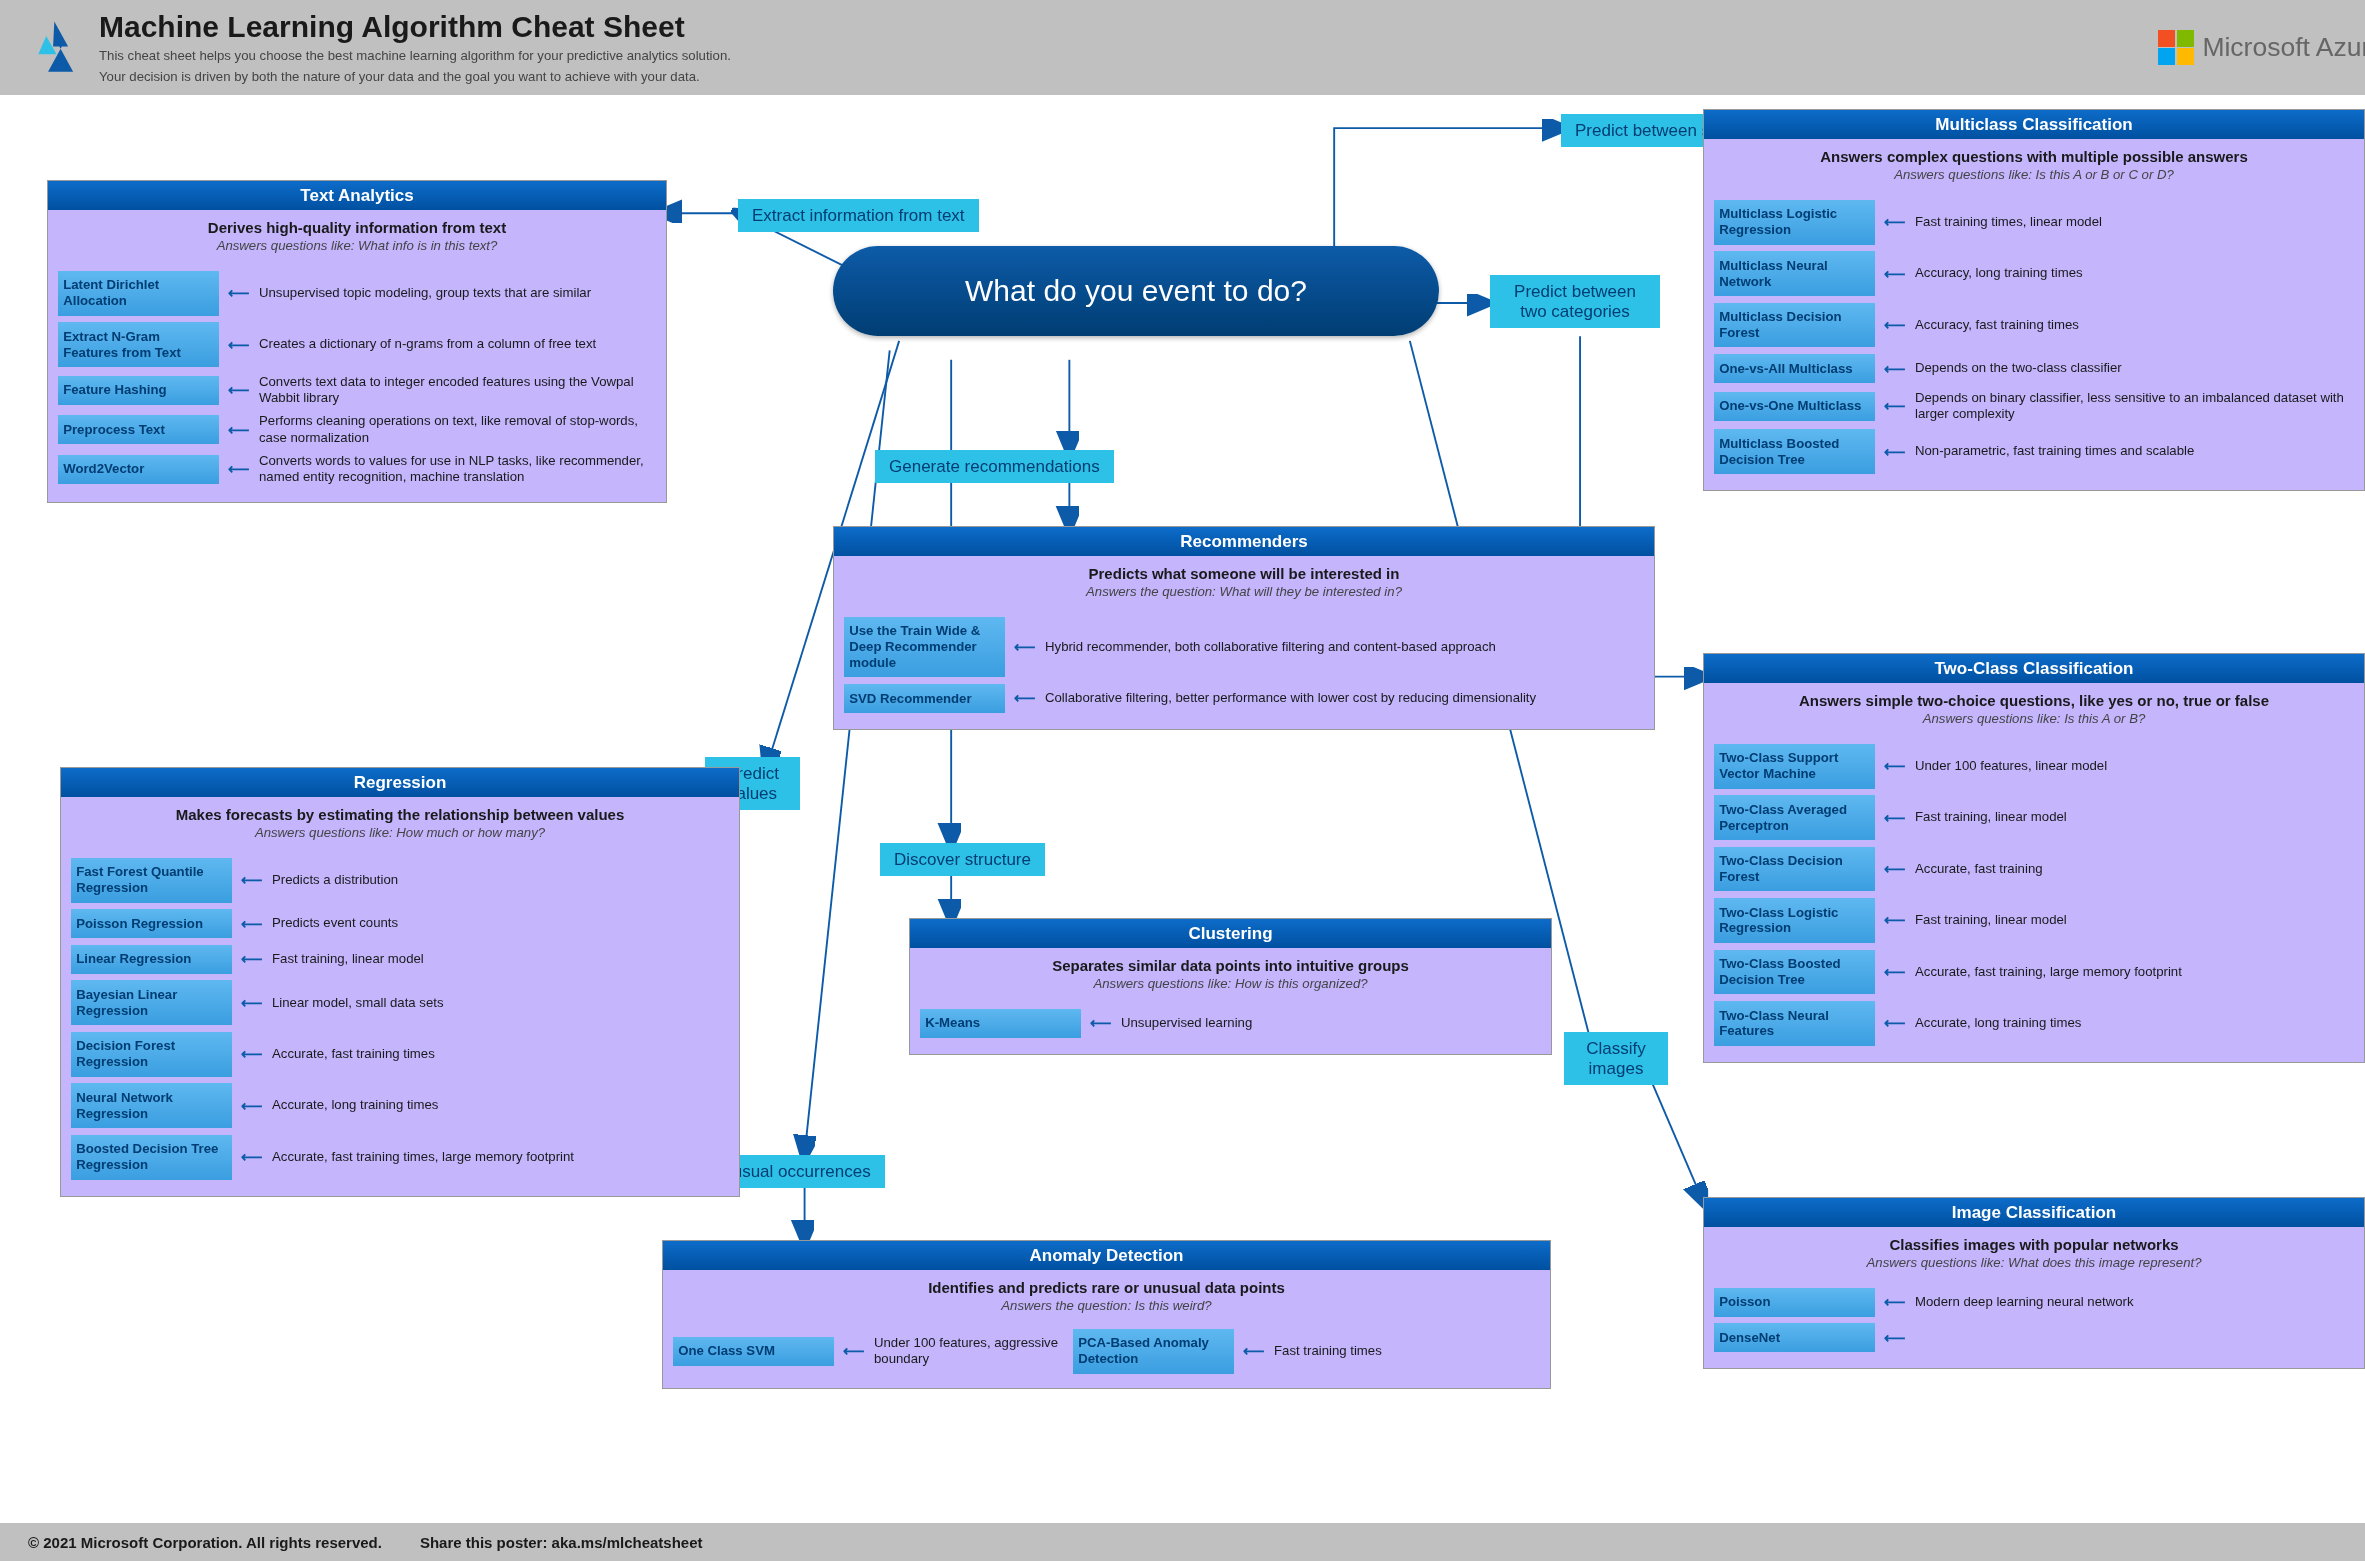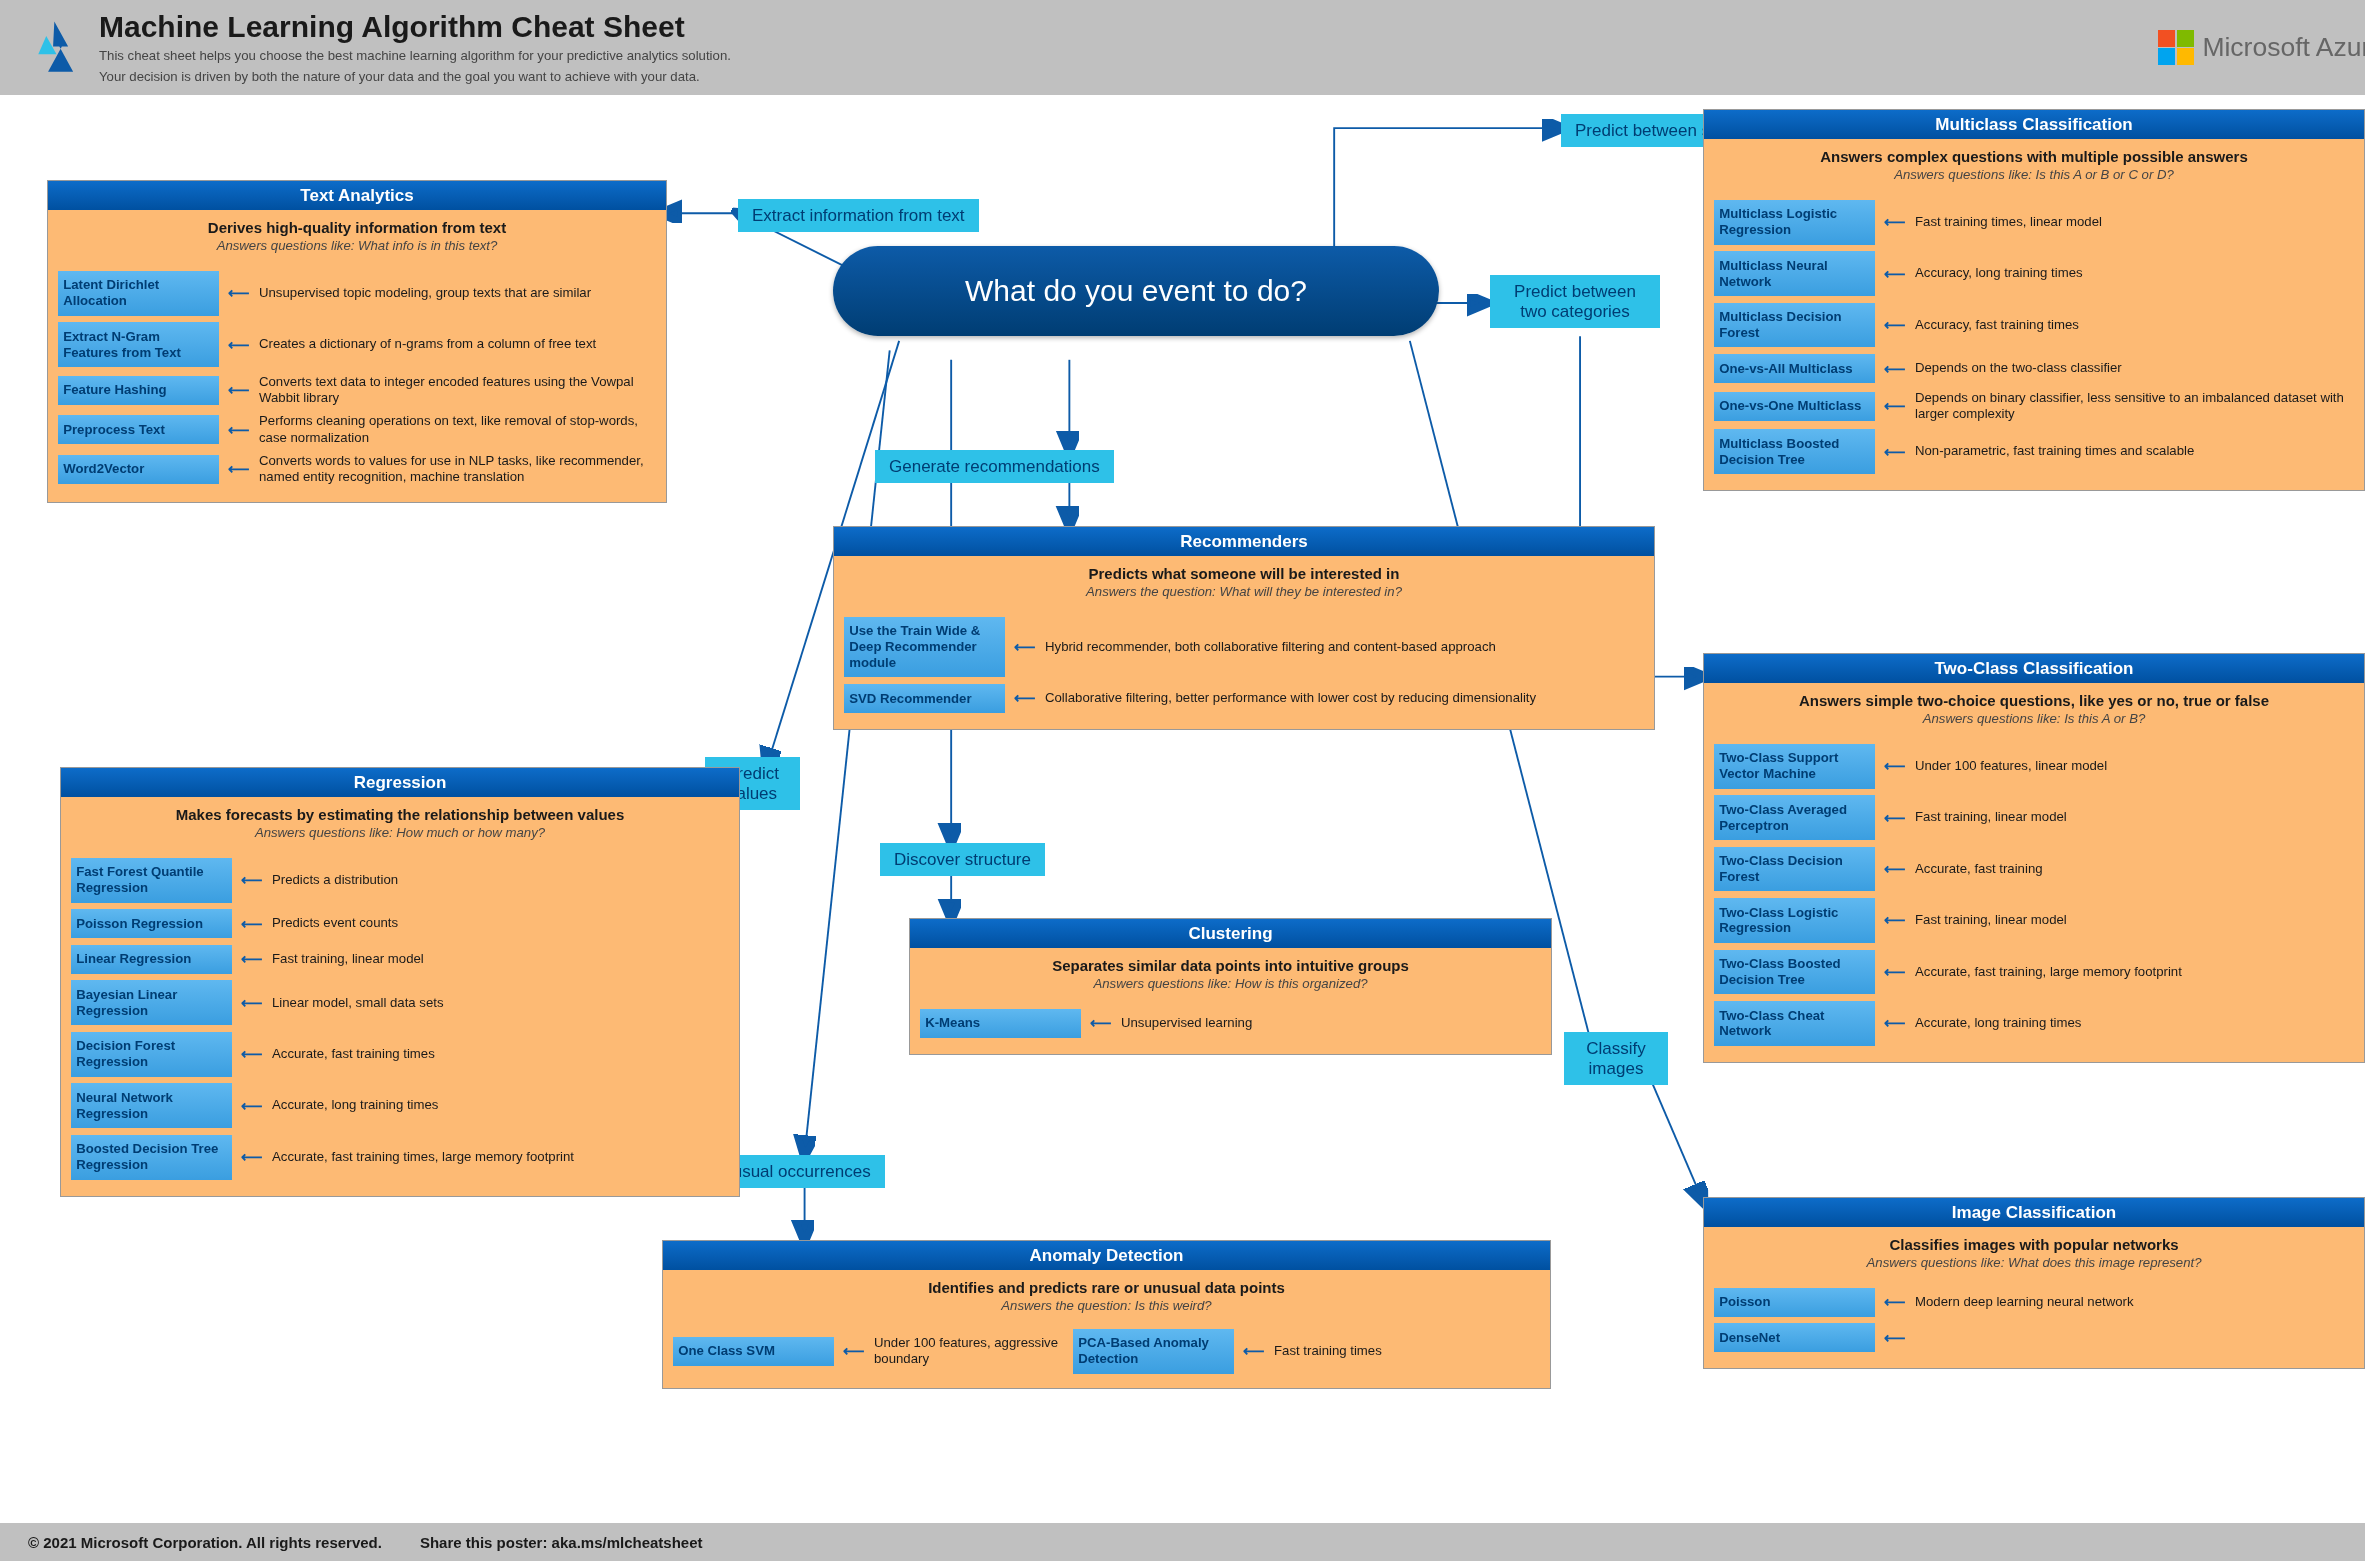--- a/index.html
+++ b/index.html
@@ -22,21 +22,21 @@
   .canvas { position: absolute; top: 95px; left: 0; right: 0; bottom: 38px; background: #fff; }
   .abs { position: absolute; }
   
   
   .center-q { background: linear-gradient(180deg, #0d5ba8 0%, #003d73 100%); color: #fff; font-size: 30px; border-radius: 47px; padding: 28px 47px; text-align: center; box-shadow: 0 1.9px 5.7px rgba(0,0,0,0.3); }
   
   
   .branch { background: #2ec1e8; color: #003d73; font-size: 17px; font-weight: 400; padding: 6.6px 14px; text-align: center; }
   
   
-  .catbox { background: #fdba74; border: 0.5px solid #999; }
+  .catbox { background: #c4b5fd; border: 0.5px solid #999; }
   .catbox .cat-header { background: linear-gradient(180deg, #0d6cc9 0%, #0050a0 100%); color: #fff; font-size: 17px; font-weight: 600; text-align: center; padding: 4.7px; }
   .catbox .cat-sub { text-align: center; padding: 8.5px 9.5px 1.9px; font-size: 15px; font-weight: 600; color: #1a1a1a; }
   .catbox .cat-q { text-align: center; font-size: 13.2px; font-style: italic; color: #444; padding-bottom: 6.6px; }
   .catbox .items { padding: 4.7px 9.5px 9.5px; }
   .item-row { display: flex; align-items: center; gap: 9.5px; margin: 6.6px 0; }
   .algo { background: linear-gradient(180deg, #5fb8f0 0%, #3a9ee0 100%); color: #003d73; font-size: 13.2px; font-weight: 600; padding: 6.6px 5.7px; width: 161px; flex-shrink: 0; line-height: 1.2; }
   .arrow-l { color: #0d5ba8; font-size: 15px; font-weight: bold; flex-shrink: 0; }
   .desc { font-size: 13.2px; color: #1a1a1a; line-height: 1.25; flex: 1; }
   
   
@@ -208,21 +208,21 @@
           <div class="algo">Two-Class Logistic Regression</div>
           <span class="arrow-l">⟵</span>
           <div class="desc">Fast training, linear model</div>
         </div>
         <div class="item-row">
           <div class="algo">Two-Class Boosted Decision Tree</div>
           <span class="arrow-l">⟵</span>
           <div class="desc">Accurate, fast training, large memory footprint</div>
         </div>
         <div class="item-row">
-          <div class="algo">Two-Class Cheat Network</div>
+          <div class="algo">Two-Class Neural Features</div>
           <span class="arrow-l">⟵</span>
           <div class="desc">Accurate, long training times</div>
         </div>
       </div>
   </div>
 
   <div class="abs catbox" style="left:833px; top:431px; width:822px;">
     <div class="cat-header">Recommenders</div>
     <div class="cat-sub">Predicts what someone will be interested in</div>
     <div class="cat-q">Answers the question: What will they be interested in?</div>

